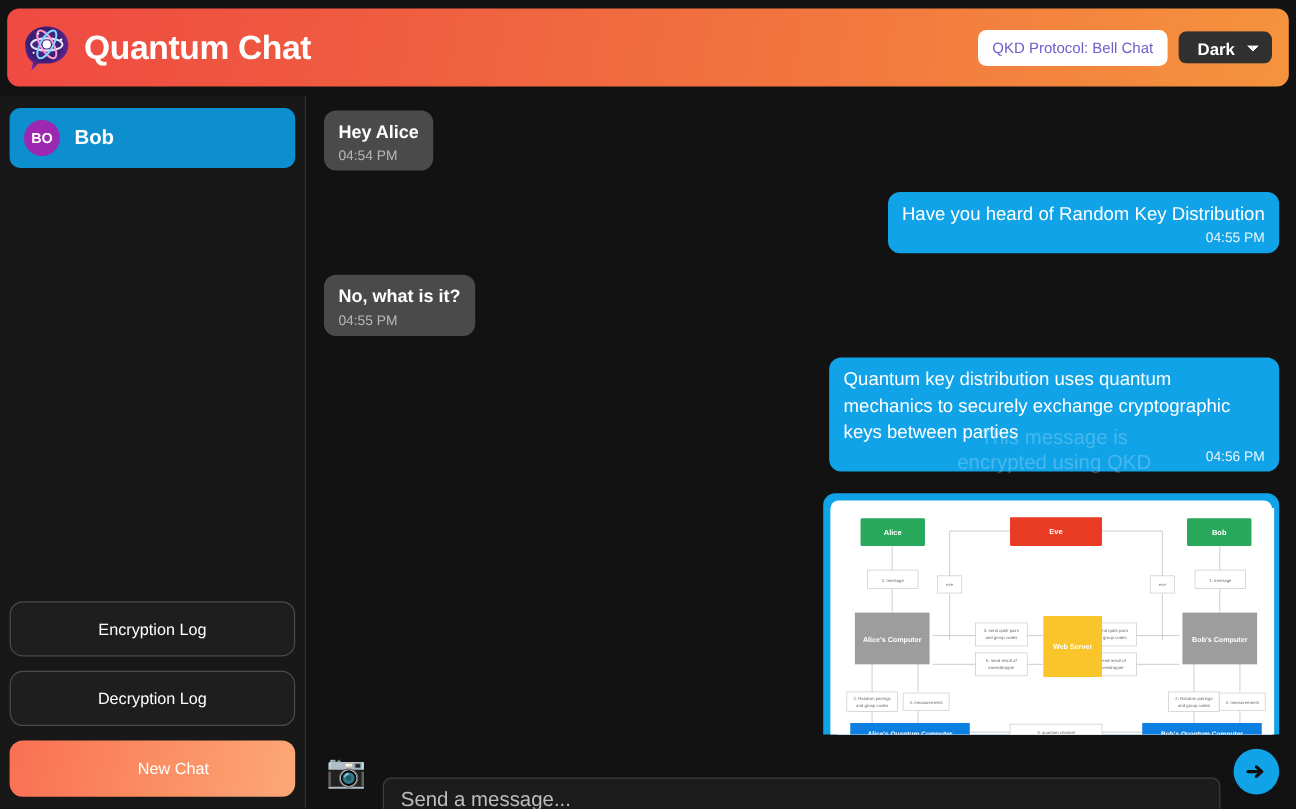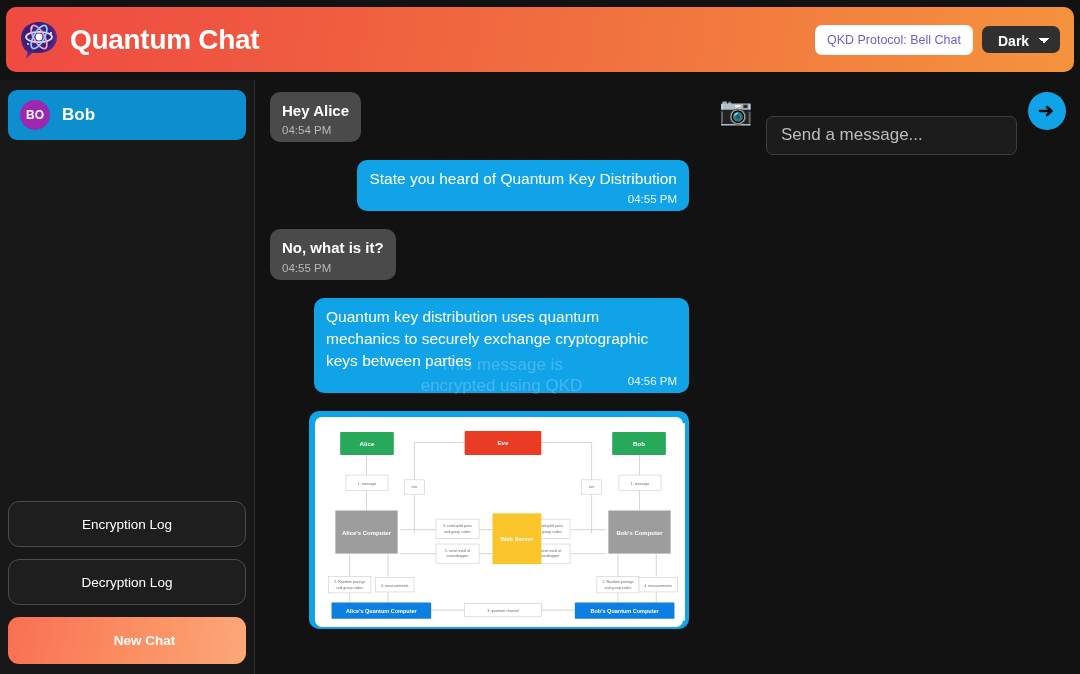--- a/index.html
+++ b/index.html
@@ -68,29 +68,29 @@
   .sidebar-actions { padding: 0 8px 10px 8px; display: flex; flex-direction: column; gap: 12px; }
   .log-btn {
     background: #1e1e1e; color: #ffffff; border: 1px solid #4b4b4b;
     border-radius: 11px; height: 46px; font-size: 13.5px;
     cursor: pointer; font-family: "Liberation Sans", sans-serif;
     display: flex; align-items: center; justify-content: center;
   }
   .new-chat-btn {
     background: linear-gradient(100deg, #f97052 0%, #fb8a60 45%, #fca877 100%);
     color: #ffffff; border: none; border-radius: 11px; height: 47px;
-    font-size: 13.5px; font-weight: bold; cursor: pointer;
+    font-size: 13.5px; font-weight: normal; cursor: pointer;
     font-family: "Liberation Sans", sans-serif;
     display: flex; align-items: center; justify-content: center; padding-left: 35px;
   }
 
   
   .chat {
     position: absolute; left: 256px; top: 80px; width: 824px; height: 594px;
-    display: flex; flex-direction: row; background: #121212;
+    display: flex; flex-direction: column; background: #121212;
   }
   .messages {
     flex: 1; padding: 12px 14px 4px 14px;
     display: flex; flex-direction: column; gap: 18px; overflow: hidden;
   }
   .row { display: flex; }
   .row.in { justify-content: flex-start; }
   .row.out { justify-content: flex-end; }
 
   .bubble {
@@ -198,21 +198,21 @@
 
       <div class="row in">
         <div class="bubble in">
           <div class="text">Hey Alice</div>
           <div class="time">04:54 PM</div>
         </div>
       </div>
 
       <div class="row out">
         <div class="bubble out">
-          <div class="text">State you heard of Quantum Key Distribution</div>
+          <div class="text">Have you heard of Random Key Distribution</div>
           <div class="time">04:55 PM</div>
         </div>
       </div>
 
       <div class="row in">
         <div class="bubble in">
           <div class="text">No, what is it?</div>
           <div class="time">04:55 PM</div>
         </div>
       </div>

